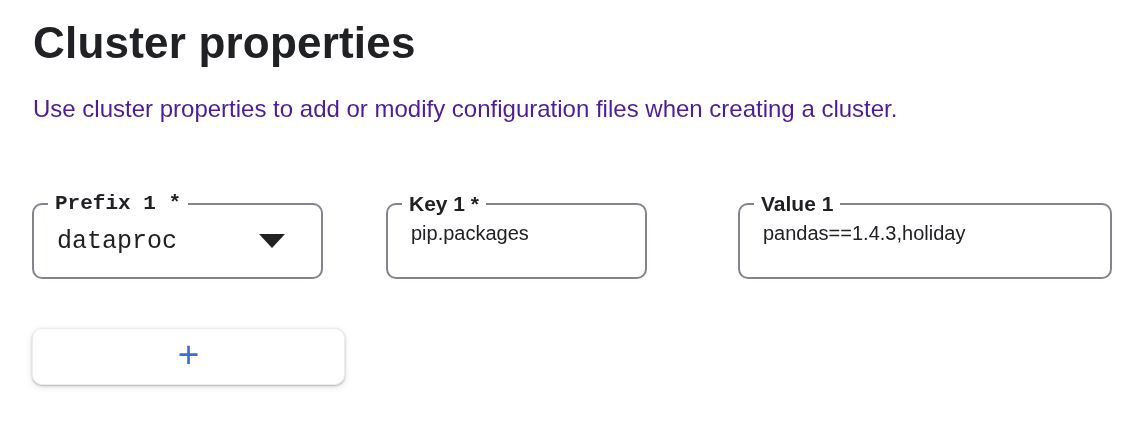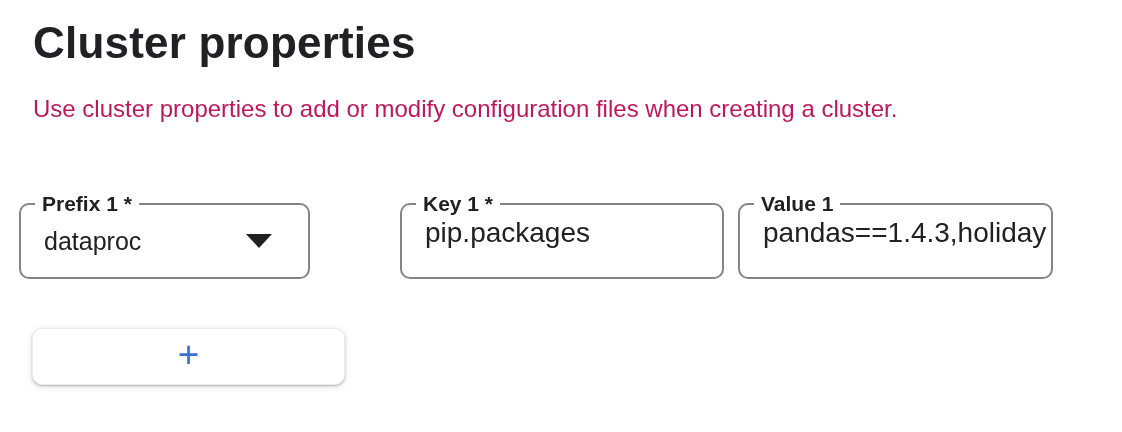--- a/index.html
+++ b/index.html
@@ -26,36 +26,36 @@
     color: #202124;
   }
 
   .page-description {
     position: absolute;
     left: 33px;
     top: 95px;
     margin: 0;
     font-size: 24px;
     font-weight: 400;
-    color: #be185d;
+    color: #4c1d95;
   }
 
   
   .field {
     position: absolute;
     top: 203px;
     height: 76px;
     box-sizing: border-box;
     border: 2px solid #80868b;
     border-radius: 10px;
     background: #ffffff;
   }
-  .field-prefix { left: 19px;  width: 291px; }
-  .field-key    { left: 400px; width: 324px; }
-  .field-value  { left: 738px; width: 315px; }
+  .field-prefix { left: 32px;  width: 291px; font-family: Liberation Mono, monospace; }
+  .field-key    { left: 386px; width: 261px; }
+  .field-value  { left: 738px; width: 374px; }
 
   .field-label {
     position: absolute;
     top: -14px;
     left: 14px;
     padding: 0 7px;
     background: #ffffff;
     font-size: 21px;
     font-weight: 700;
     line-height: 26px;
@@ -88,21 +88,21 @@
   .field-input {
     display: block;
     width: 100%;
     height: 100%;
     box-sizing: border-box;
     border: none;
     outline: none;
     background: transparent;
     padding: 0 5px 16px 23px;
     font-family: "Liberation Sans", sans-serif;
-    font-size: 28px;
+    font-size: 20px;
     color: #202124;
   }
 
   
   .add-properties-button {
     position: absolute;
     left: 32px;
     top: 328px;
     width: 313px;
     height: 57px;

